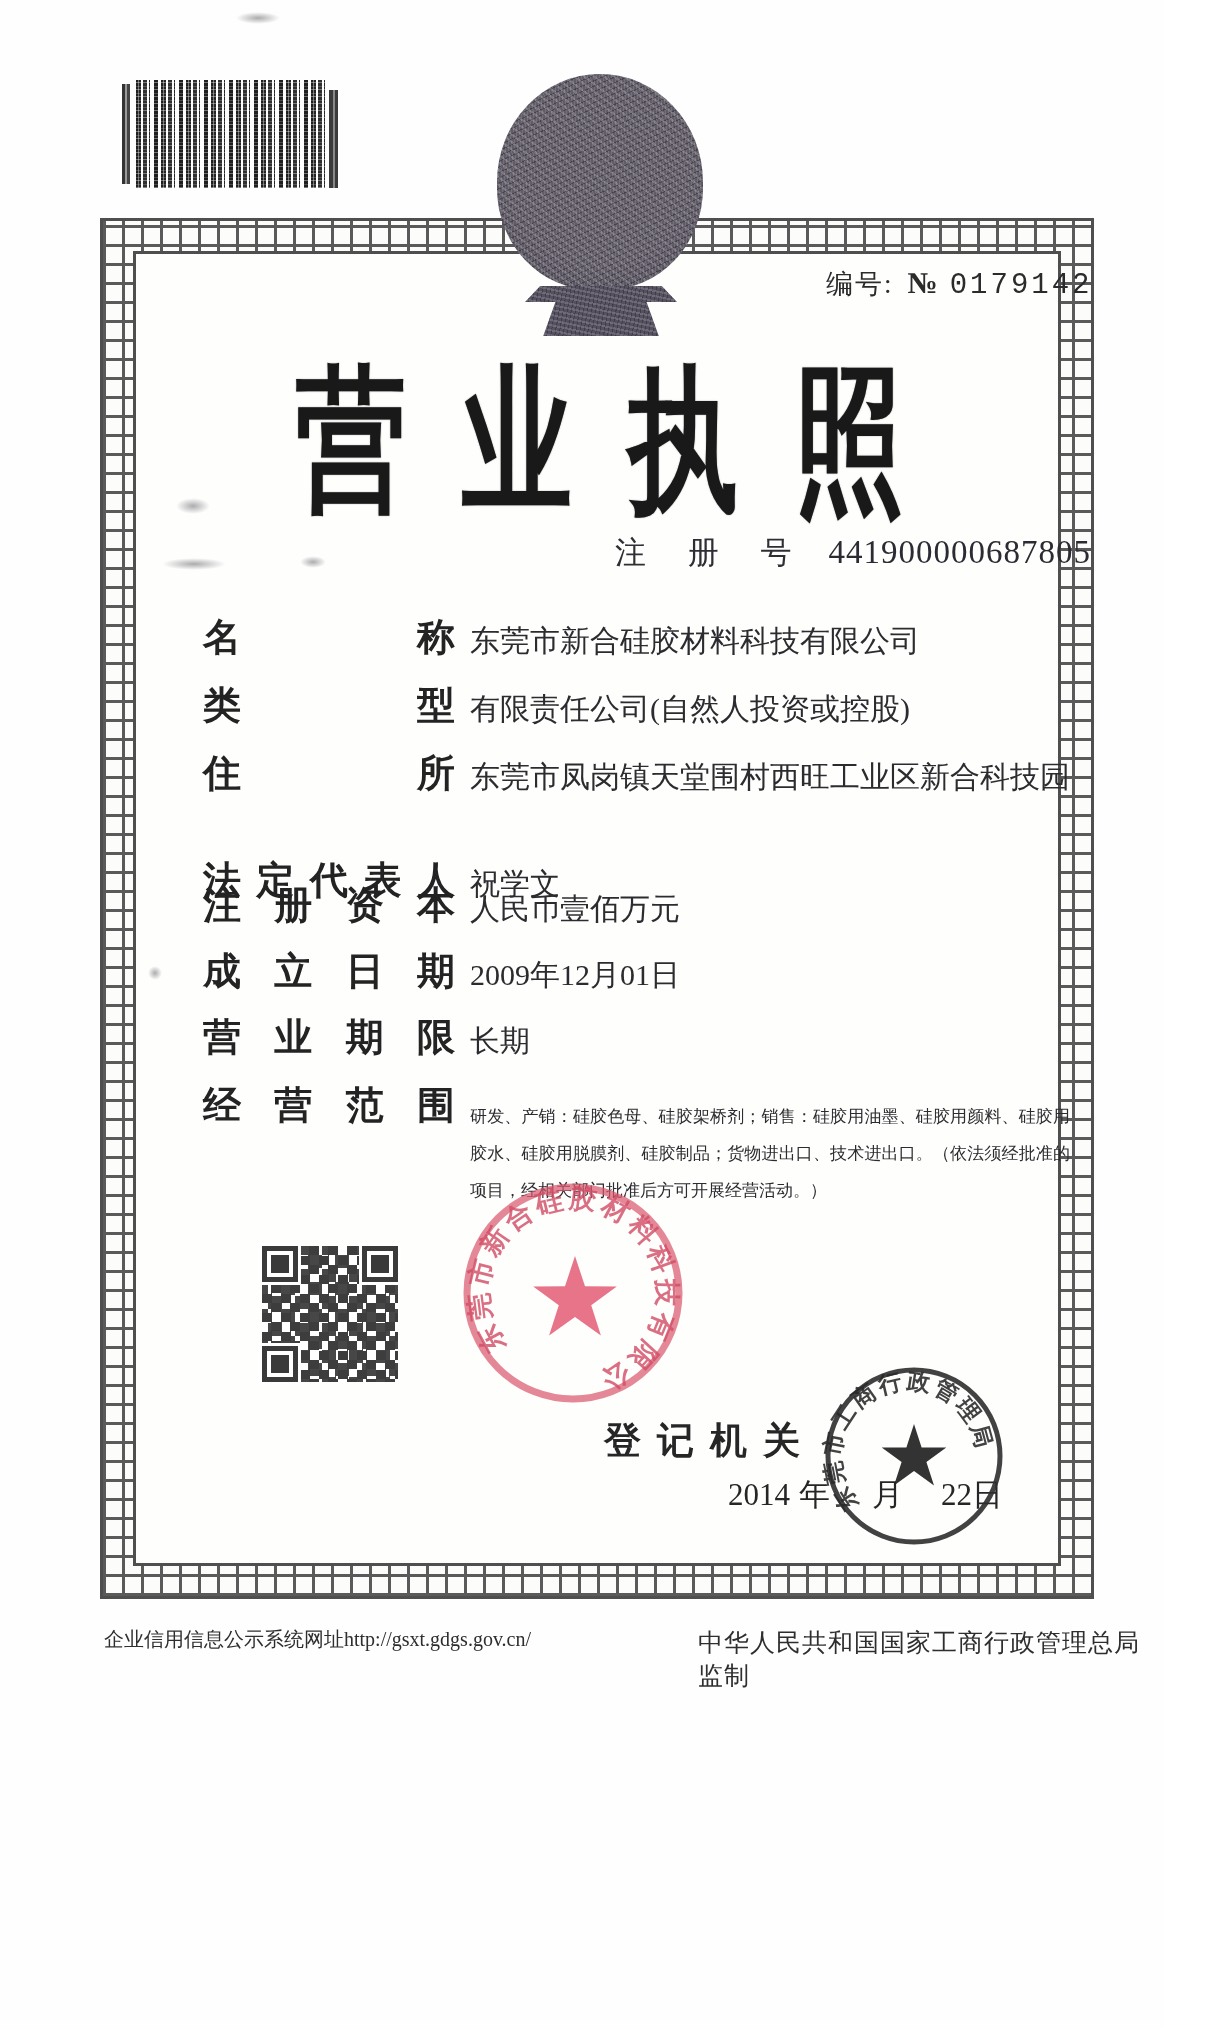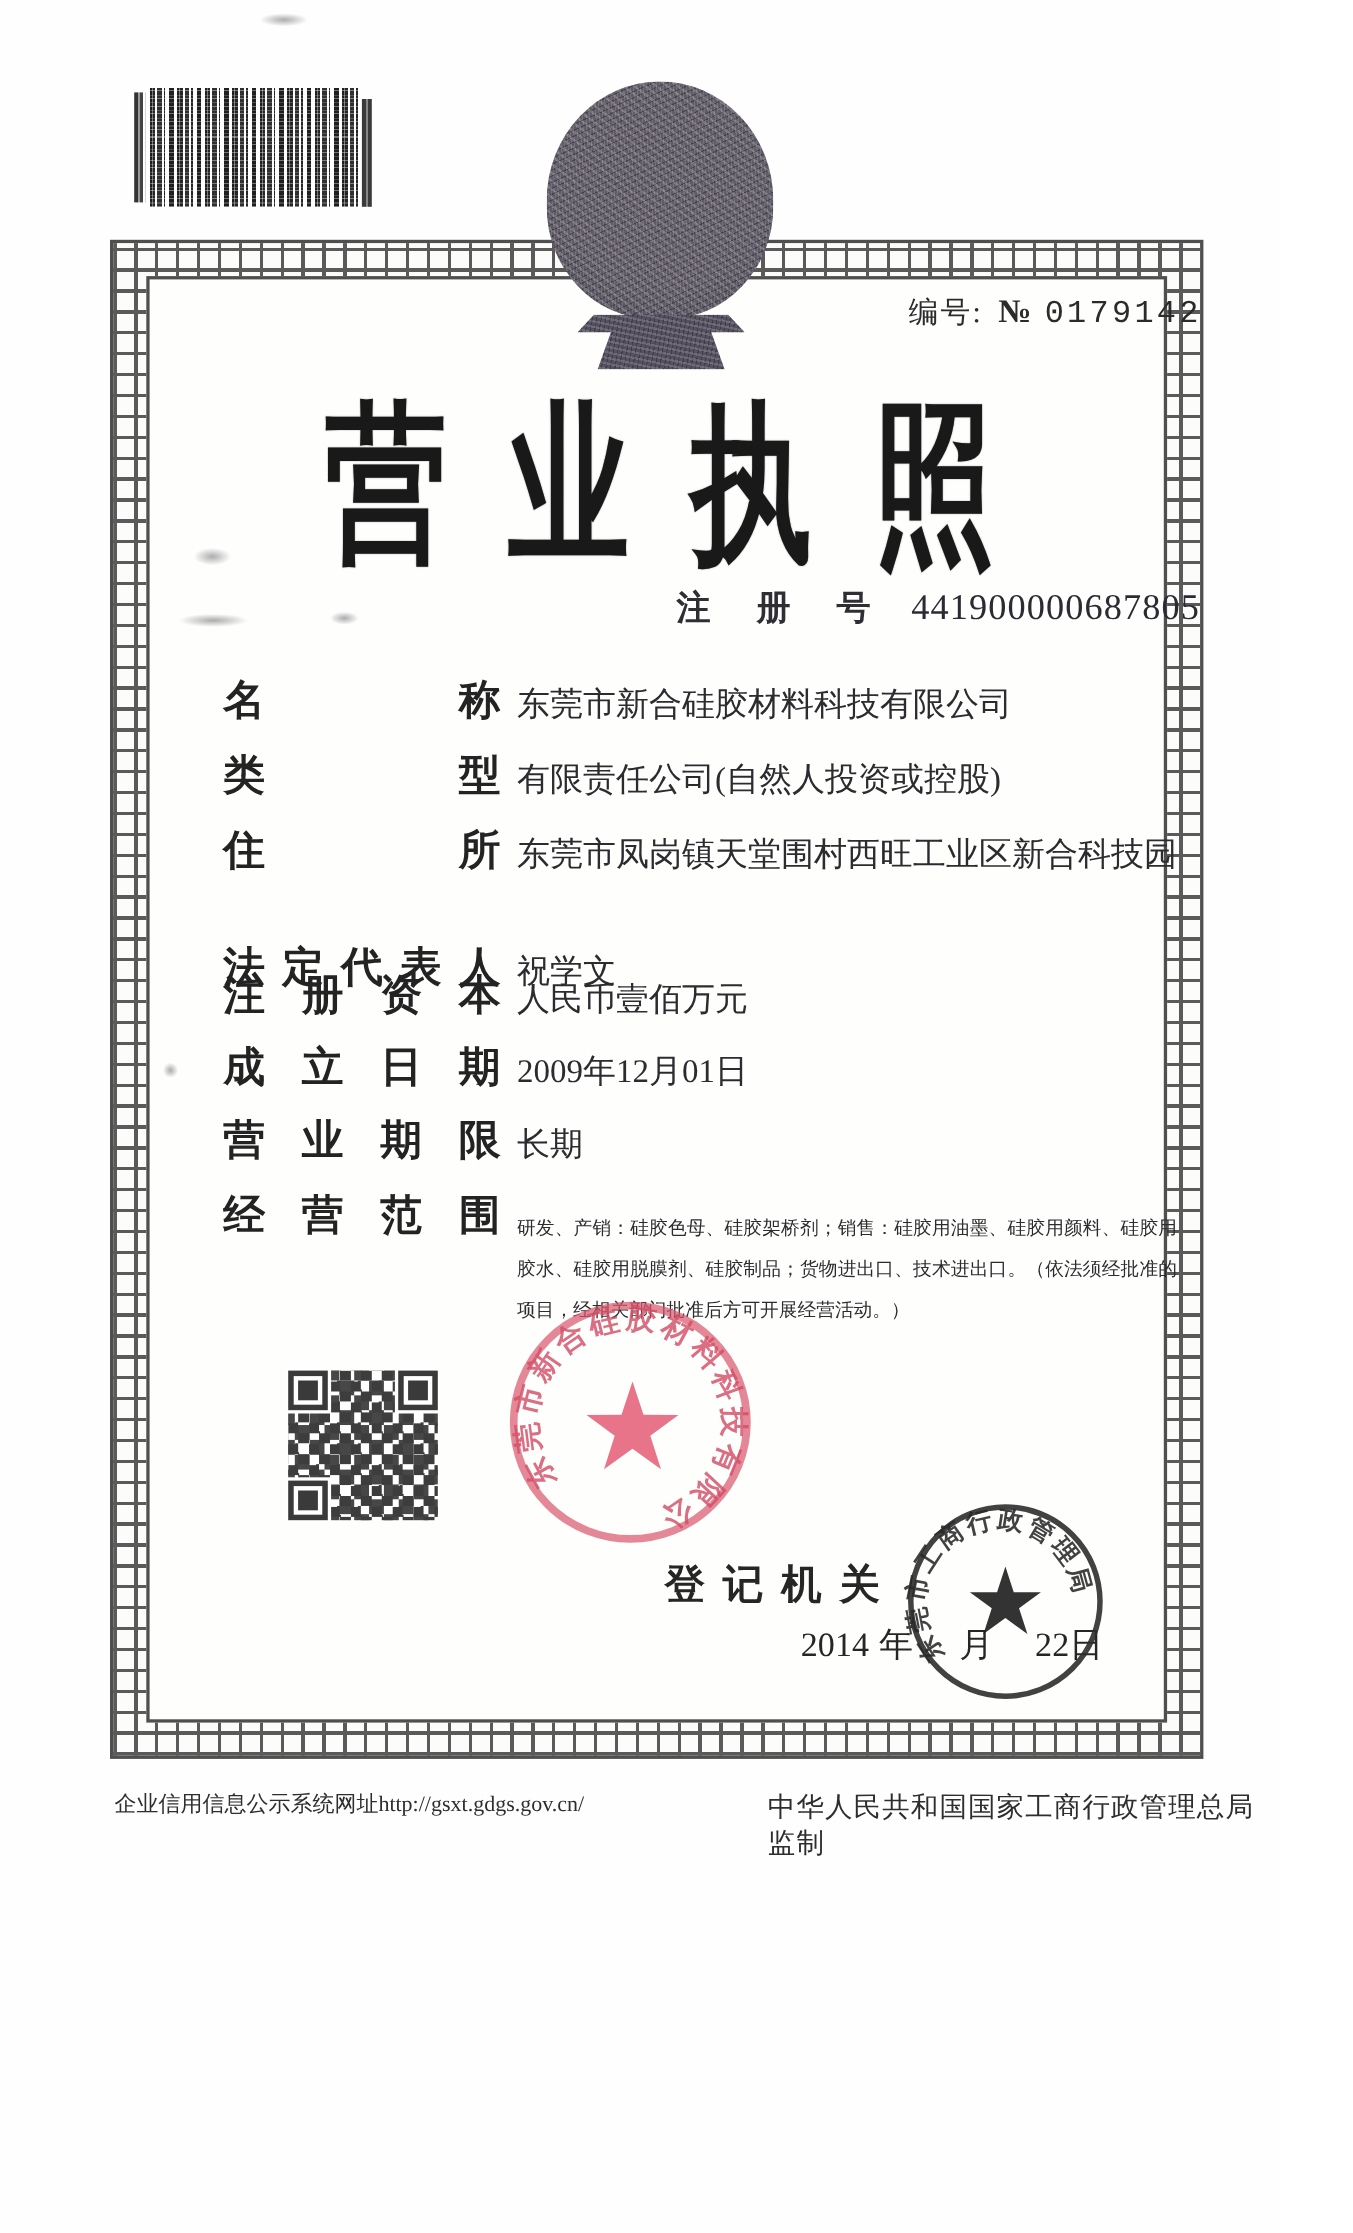--- a/index.html
+++ b/index.html
@@ -39,21 +39,21 @@
   
   .serial{position:absolute;left:826px;top:266px;z-index:6;font-size:27px;letter-spacing:2px;
     color:#2b2b2b;white-space:nowrap;}
   .serial .nsign{font-weight:bold;font-size:30px;margin:0 10px 0 14px;}
   .serial .num{font-family:"Liberation Mono","DejaVu Sans Mono",monospace;font-size:29px;letter-spacing:3px;}
   .title{position:absolute;left:296px;top:336px;z-index:6;white-space:nowrap;
     font-family:"Liberation Sans","DejaVu Sans",sans-serif;font-weight:900;font-size:110px;
     letter-spacing:56px;color:#191919;transform:scaleY(1.42);transform-origin:top left;
     text-shadow:0 0 1px rgba(20,20,20,.6);}
   .regline{position:absolute;left:615px;top:532px;z-index:6;white-space:nowrap;}
-  .regline .lab{font-size:31px;letter-spacing:17px;color:#2e2e34;font-weight:bold;}
+  .regline .lab{font-size:31px;letter-spacing:17px;color:#2e2e34;}
   .regline .val{font-size:33px;letter-spacing:1px;margin-left:16px;color:#2b2b33;text-align:right;}
   .row{position:absolute;left:203px;z-index:6;display:flex;align-items:flex-start;}
   .row .lab{display:inline-block;width:252px;font-weight:700;font-size:38px;color:#232323;
     text-align:justify;text-align-last:justify;flex:0 0 252px;line-height:1.15;}
   .row .val{display:inline-block;margin-left:15px;font-size:30px;color:#2c2c30;padding-top:7px;line-height:1.2;}
   .row .val.small{font-size:17px;line-height:37px;width:600px;padding-top:14px;text-align:justify;}
   
   .qr{position:absolute;left:262px;top:1246px;width:136px;height:136px;z-index:6;background:
     repeating-conic-gradient(#3d3d3d 0% 25%, transparent 0% 50%) 0 0 / 19px 19px,
     repeating-conic-gradient(#474747 0% 25%, transparent 0% 50%) 6px 9px / 27px 27px,

